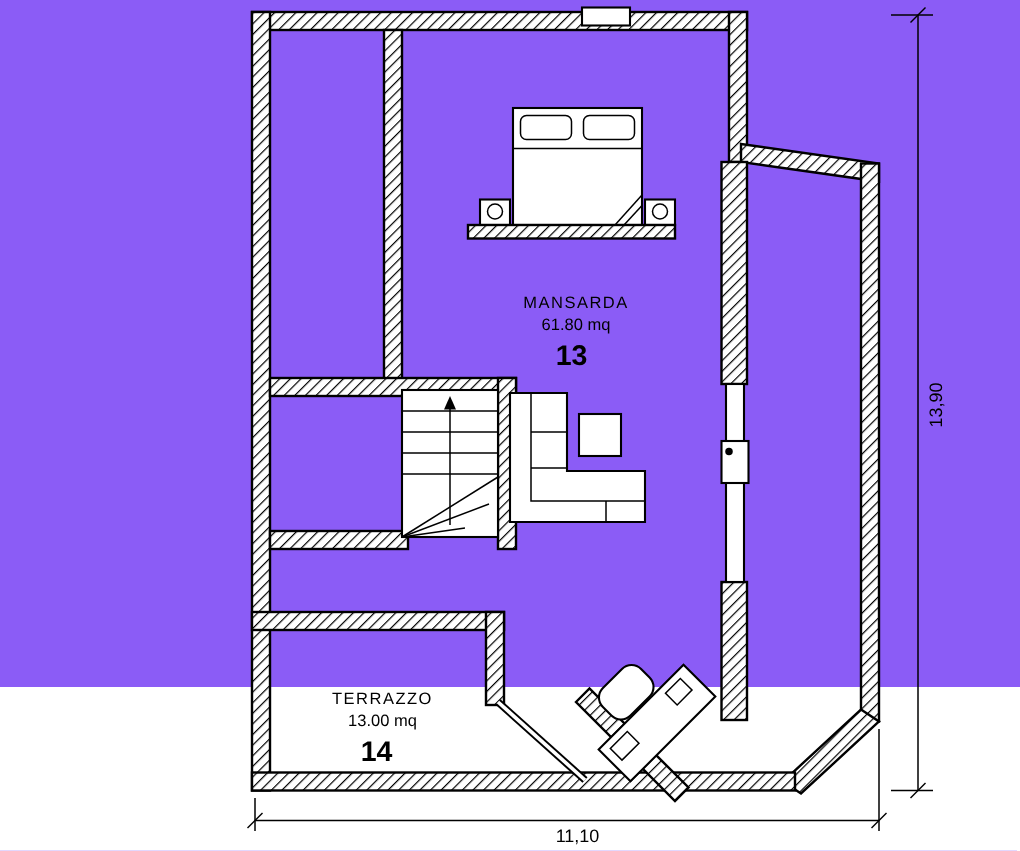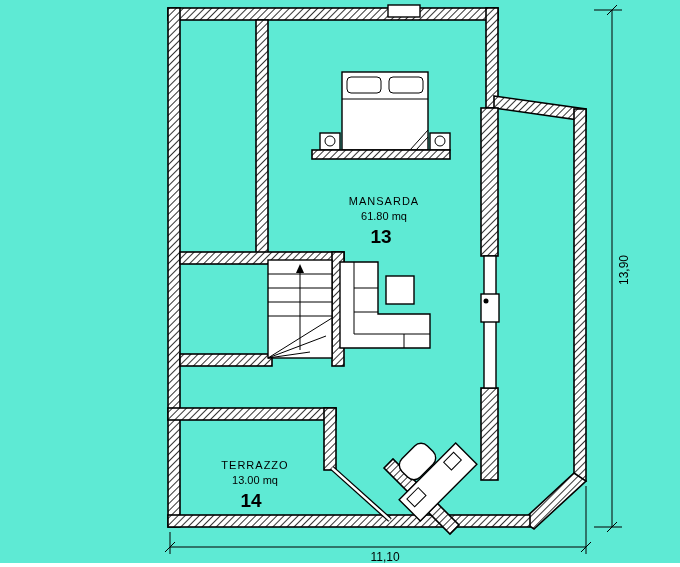--- a/index.html
+++ b/index.html
@@ -1,17 +1,17 @@
 <!DOCTYPE html>
 <html><head>
 <meta charset="utf-8">
 <style>
   html,body { margin:0; padding:0; background:#ffffff; }
   body { width:680px; height:567px; overflow:hidden; }
-  .stage { width:680px; height:563px; position:relative; background:#5eead4;text-align:right; }
+  .stage { width:680px; height:458px; position:relative; background:#8b5cf6;text-align:right; }
   svg { display:block; }
   .wall  { fill:url(#hatch); stroke:#000; stroke-width:1.6; }
   .furn  { fill:#fff; stroke:#000; stroke-width:1.4; }
   .thin  { fill:none; stroke:#000; stroke-width:1; }
   .dim   { stroke:#000; stroke-width:1; fill:none; }
   text   { fill:#000; font-family:"Liberation Sans", sans-serif; }
   .room-name { font-size:11px; letter-spacing:1px; }
   .room-area { font-size:11px; }
   .room-num  { font-size:19px; font-weight:bold; }
   .dim-label { font-size:12px; }

